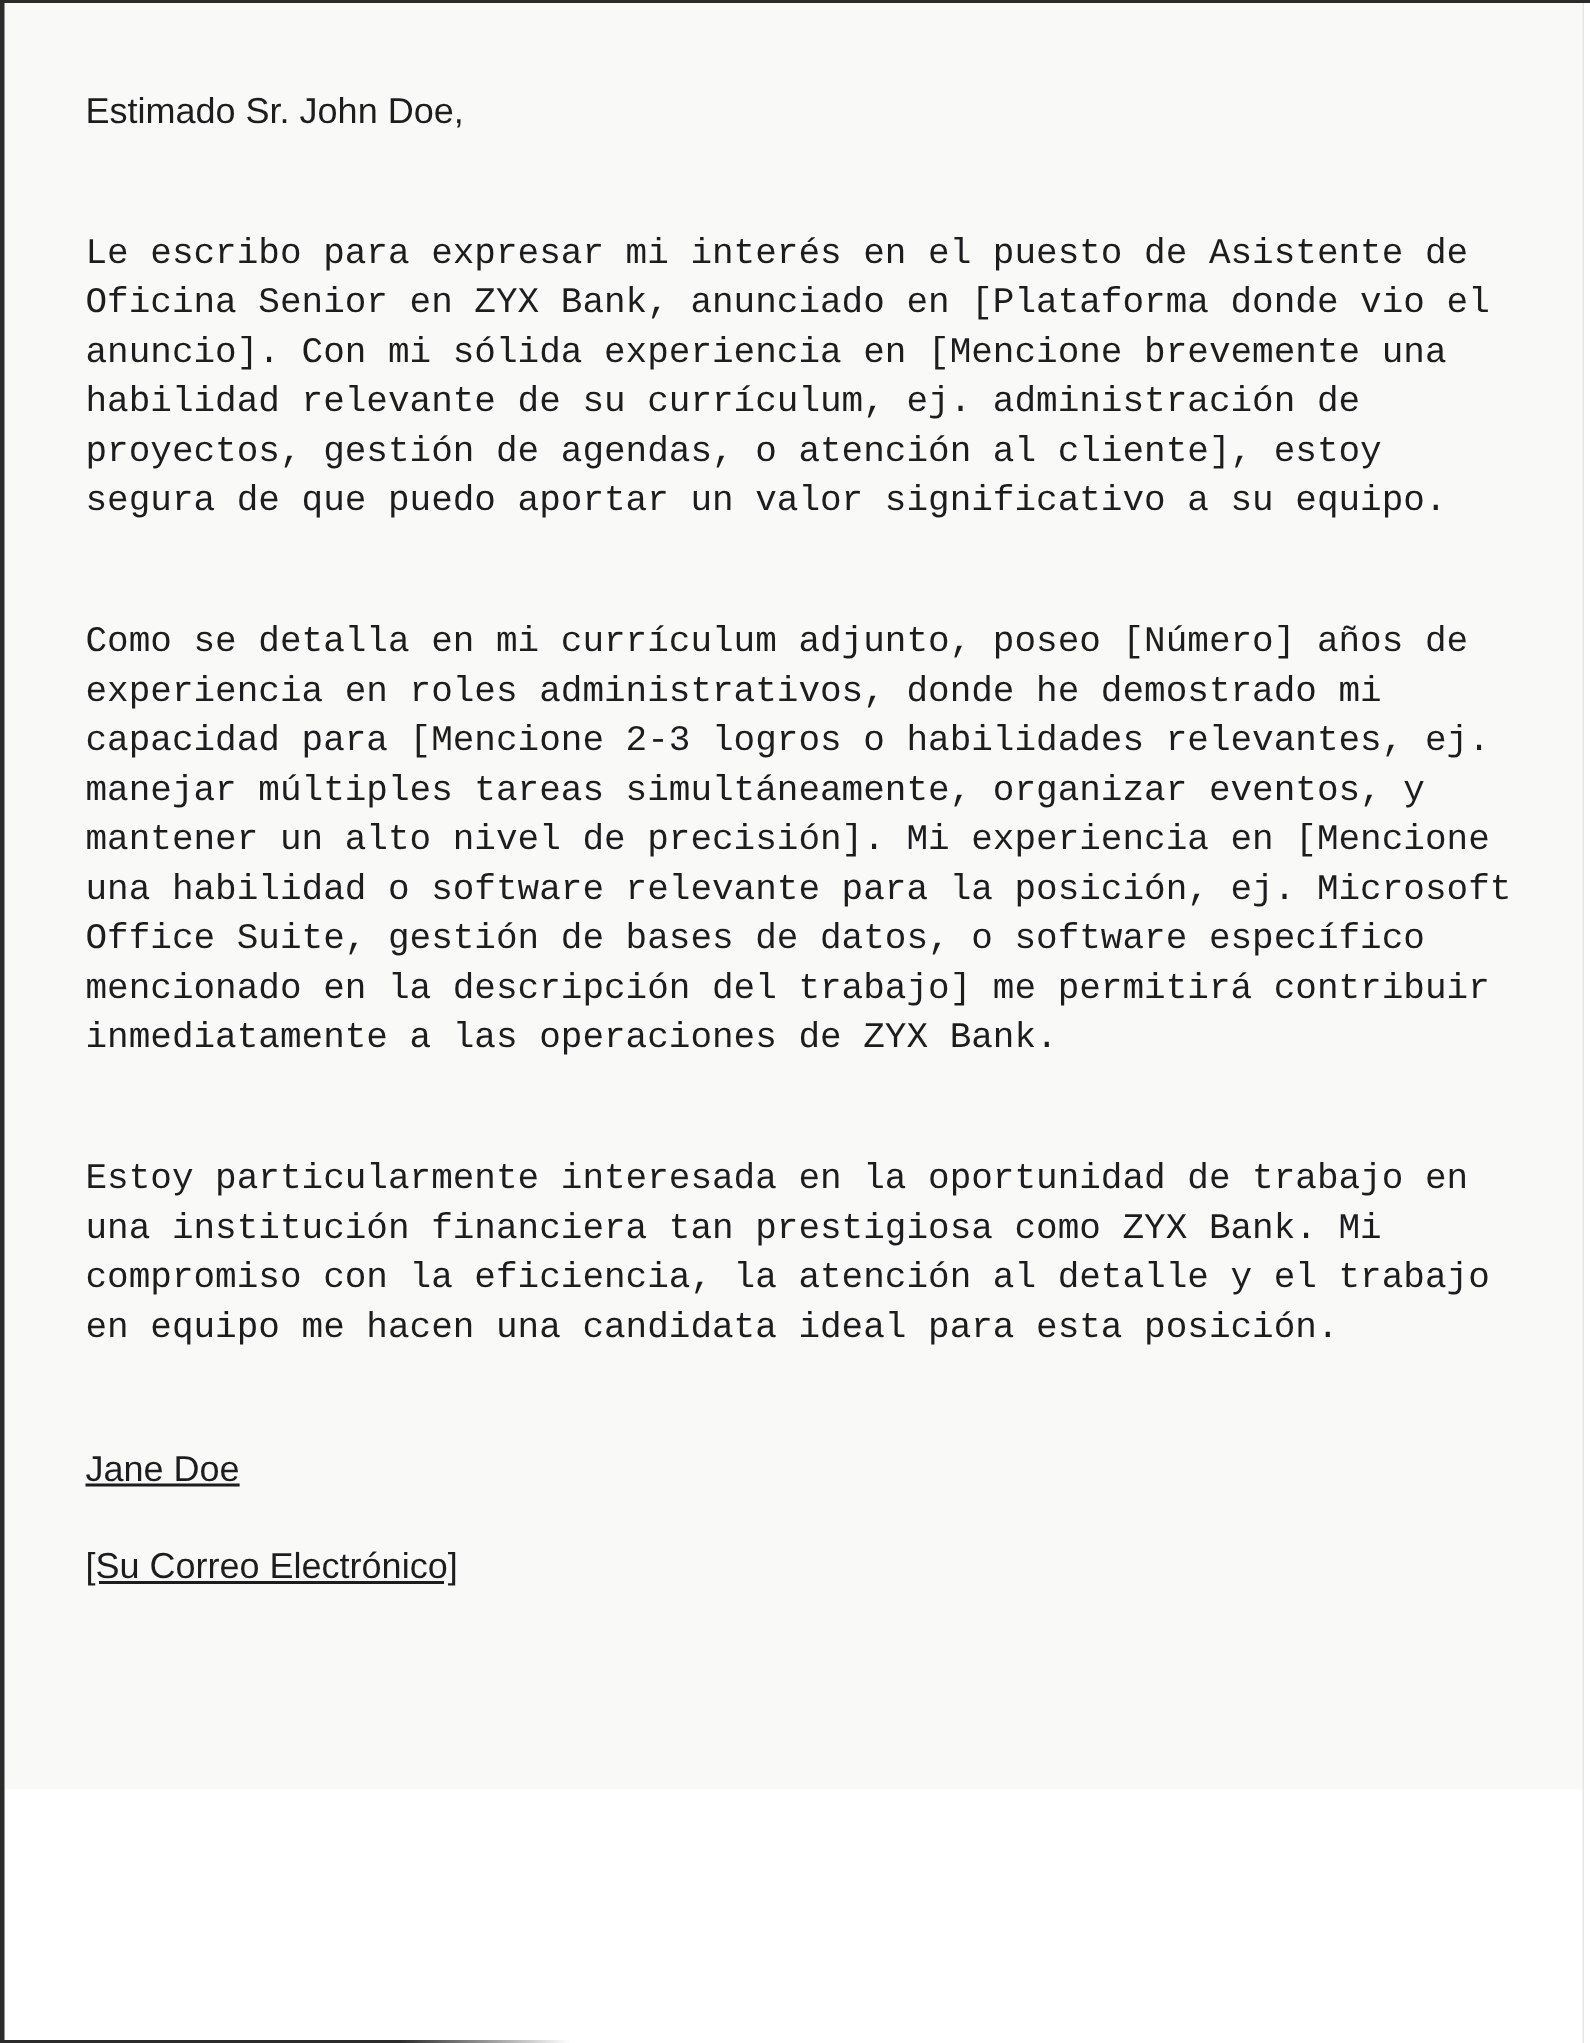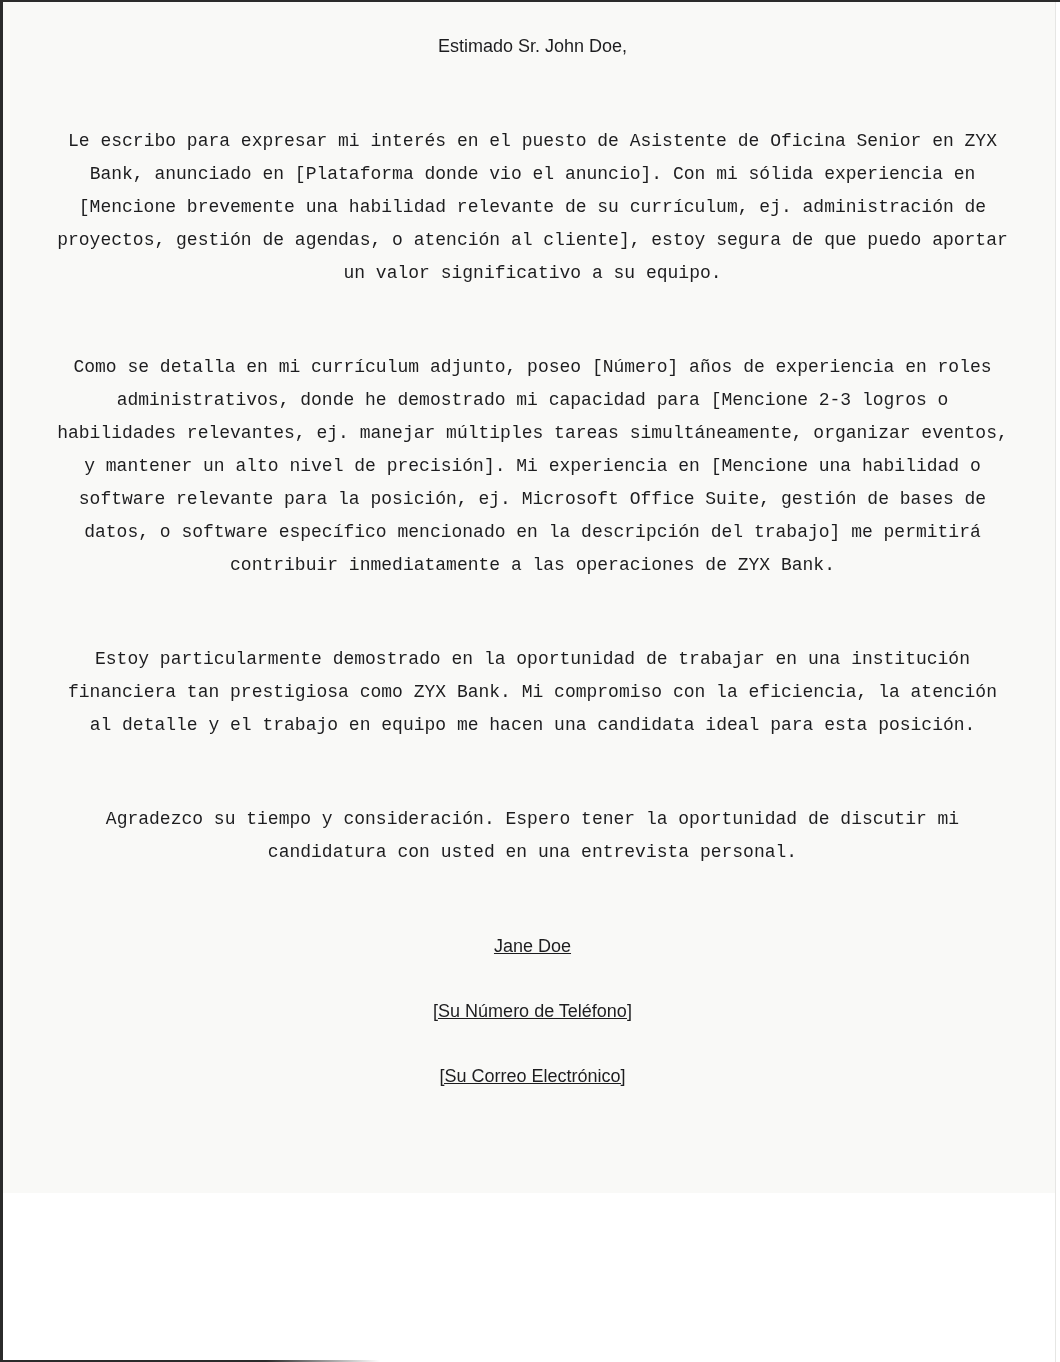--- a/index.html
+++ b/index.html
@@ -47,25 +47,24 @@
   .paper {
     position: absolute;
     left: 3px; top: 2px;
     width: 1052px;
     height: 1191px;
     background: var(--paper, #f9f9f7);
     z-index: 1;
   }
   .letter {
     box-sizing: border-box;
-    padding: 28px 47px 0 54px;
+    padding: 56px 47px 0 54px;
     color: var(--text, #1d1d1f);
-    font-size: 18px;
+    font-size: 24px;
     line-height: 33px;
-    text-align: center;
   }
   .letter p {
     margin: 0;
     max-width: 952px;
   }
   .greeting        { margin-bottom: 62px !important; }
   .body-paragraph  { margin-bottom: 61px !important; font-family: Liberation Mono, monospace; }
   .closing         { margin-bottom: 61px !important; }
   .signature-line  { margin-bottom: 32px !important; text-decoration: underline; }
 </style>
@@ -78,24 +77,22 @@
 <div class="right-divider"></div>
 
 <div class="paper">
   <div class="letter">
     <p class="greeting">Estimado Sr. John Doe,</p>
 
     <p class="body-paragraph">Le escribo para expresar mi interés en el puesto de Asistente de Oficina Senior en ZYX Bank, anunciado en [Plataforma donde vio el anuncio]. Con mi sólida experiencia en [Mencione brevemente una habilidad relevante de su currículum, ej. administración de proyectos, gestión de agendas, o atención al cliente], estoy segura de que puedo aportar un valor significativo a su equipo.</p>
 
     <p class="body-paragraph">Como se detalla en mi currículum adjunto, poseo [Número] años de experiencia en roles administrativos, donde he demostrado mi capacidad para [Mencione 2-3 logros o habilidades relevantes, ej. manejar múltiples tareas simultáneamente, organizar eventos, y mantener un alto nivel de precisión]. Mi experiencia en [Mencione una habilidad o software relevante para la posición, ej. Microsoft Office Suite, gestión de bases de datos, o software específico mencionado en la descripción del trabajo] me permitirá contribuir inmediatamente a las operaciones de ZYX Bank.</p>
 
-    <p class="body-paragraph">Estoy particularmente demostrado en la oportunidad de trabajar en una institución financiera tan prestigiosa como ZYX Bank. Mi compromiso con la eficiencia, la atención al detalle y el trabajo en equipo me hacen una candidata ideal para esta posición.</p>
+    <p class="body-paragraph">Estoy particularmente interesada en la oportunidad de trabajo en una institución financiera tan prestigiosa como ZYX Bank. Mi compromiso con la eficiencia, la atención al detalle y el trabajo en equipo me hacen una candidata ideal para esta posición.</p>
 
-    <p class="body-paragraph">Agradezco su tiempo y consideración. Espero tener la oportunidad de discutir mi candidatura con usted en una entrevista personal.</p>
 
 
     <p class="signature-line">Jane Doe</p>
 
-    <p class="signature-line">[Su Número de Teléfono]</p>
 
     <p class="signature-line">[Su Correo Electrónico]</p>
   </div>
 </div>
 
 </body></html>

